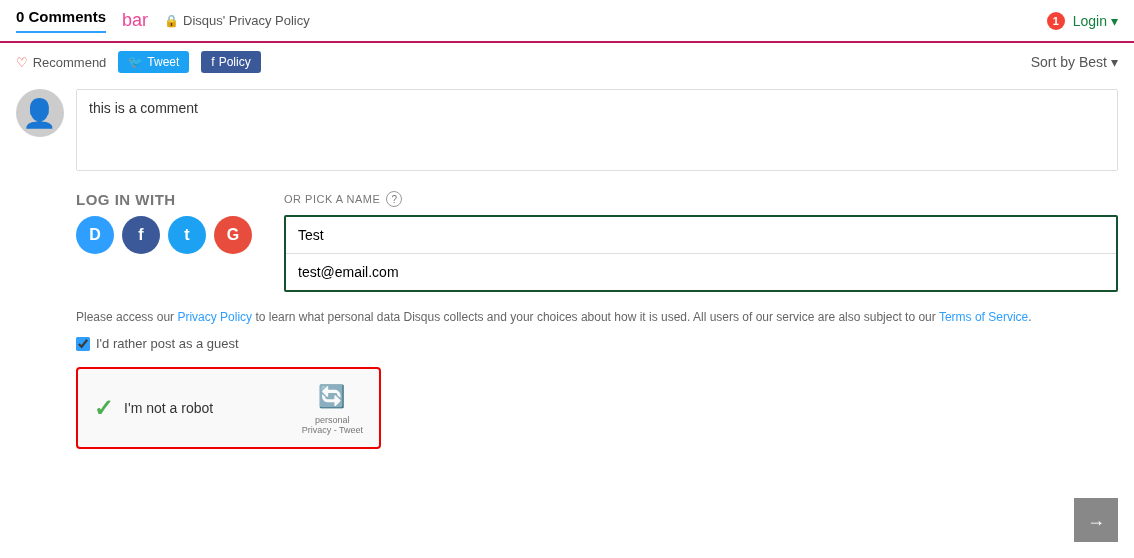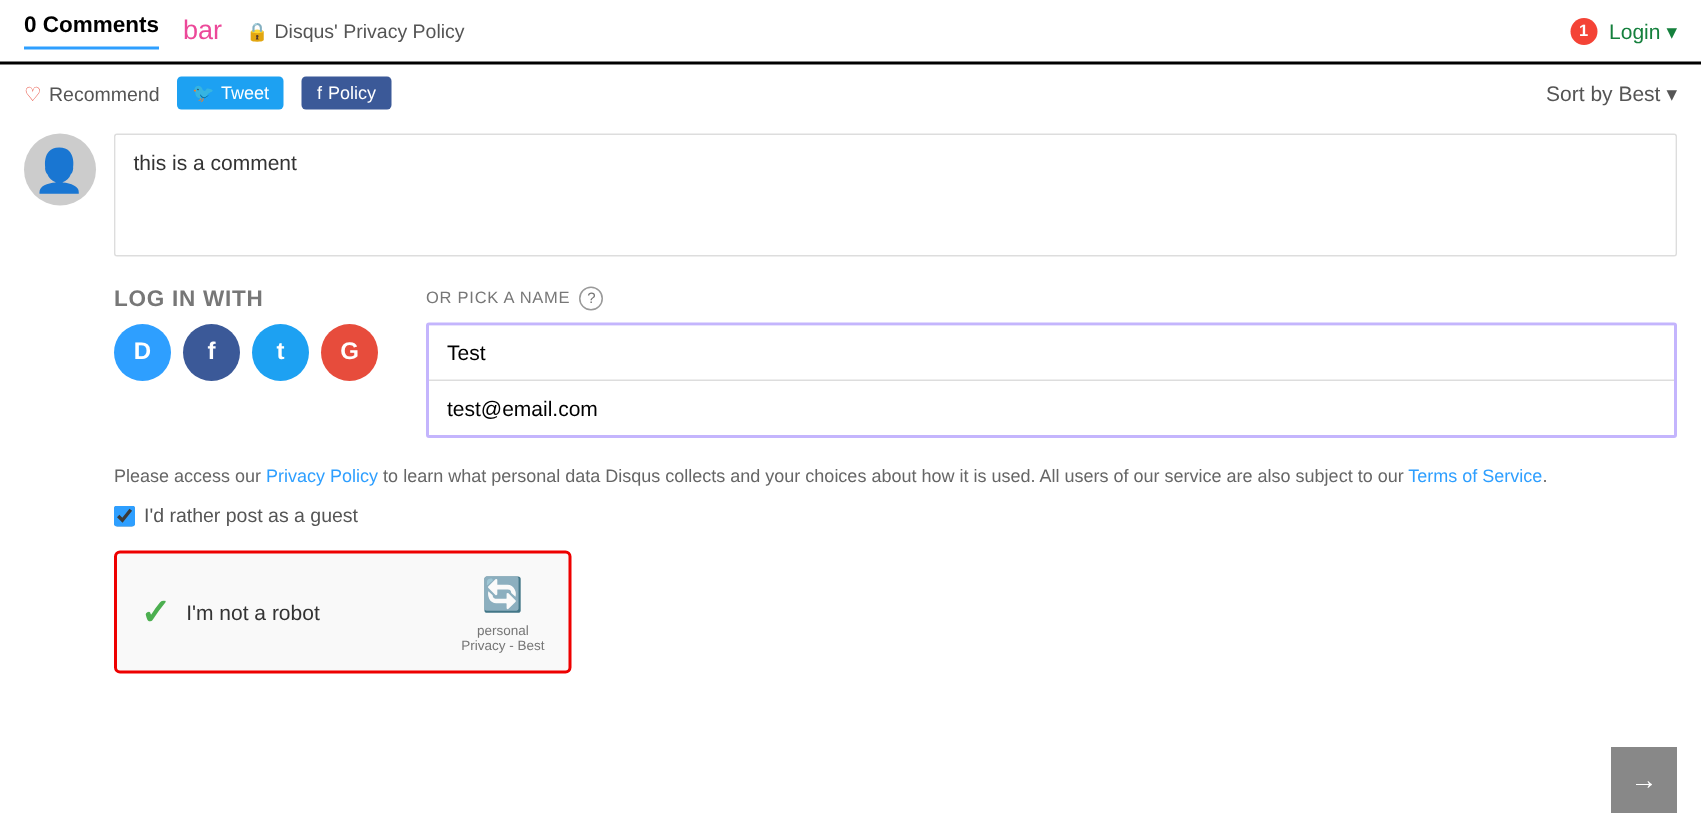--- a/index.html
+++ b/index.html
@@ -1,21 +1,21 @@
 <!DOCTYPE html>
 <html><head>
   <meta charset="utf-8">
   <style>
     * { box-sizing: border-box; margin: 0; padding: 0; }
     body { font-family: Arial, sans-serif; font-size: 14px; color: #333; background: #fff; width: 1134px; min-height: 558px; }
 
     
     .top-nav {
       display: flex; align-items: center; justify-content: space-between;
-      border-bottom: 2px solid #000000; padding: 8px 16px;
+      border-bottom: 2px solid #be185d; padding: 8px 16px;
     }
     .top-nav-left { display: flex; align-items: center; gap: 16px; }
     .nav-tab-active {
       font-weight: bold; color: #000; font-size: 15px;
       border-bottom: 2px solid #2e9fff; padding-bottom: 6px;
     }
     .nav-tab { color: #ec4899; font-size: 18px; cursor: pointer; }
     .nav-privacy { color: #555; font-size: 13px; display: flex; align-items: center; gap: 4px; }
     .lock-icon { font-size: 12px; }
     .top-nav-right { display: flex; align-items: center; gap: 8px; }
@@ -84,21 +84,21 @@
     
     .pick-name { flex: 1; }
     .pick-name-header { display: flex; align-items: center; gap: 6px; margin-bottom: 8px; }
     .pick-name-label { font-size: 11px; font-weight: normal; color: #777; letter-spacing: 0.5px; text-transform: uppercase; }
     .help-icon {
       width: 16px; height: 16px; border: 1px solid #999; border-radius: 50%;
       display: flex; align-items: center; justify-content: center;
       font-size: 10px; color: #777; cursor: pointer;
     }
     .name-fields {
-      border: 2px solid #c4b5fd; border-radius: 2px; overflow: hidden;
+      border: 2px solid #14532d; border-radius: 2px; overflow: hidden;
     }
     .name-input {
       width: 100%; border: none; border-bottom: 1px solid #ddd;
       padding: 10px 12px; font-size: 14px; outline: none; display: block;
     }
     .name-input:last-child { border-bottom: none; }
 
     
     .privacy-text {
       padding: 8px 16px 4px 76px; font-size: 12px; color: #666; line-height: 1.5;
@@ -238,21 +238,21 @@
   <div class="recaptcha-box">
     <div class="captcha-left">
       <span class="checkmark">✓</span>
       <span class="captcha-label">I'm not a robot</span>
     </div>
     <div class="captcha-right">
       <div class="captcha-logo">
         <span class="captcha-logo-inner">🔄</span>
       </div>
       <div class="captcha-brand">personal</div>
-      <div class="captcha-links">Privacy - Best</div>
+      <div class="captcha-links">Privacy - Tweet</div>
     </div>
   </div>
 </div>
 
 <div class="bottom-right">
   <button class="next-btn">
     <span>→</span>
   </button>
 </div>
 

